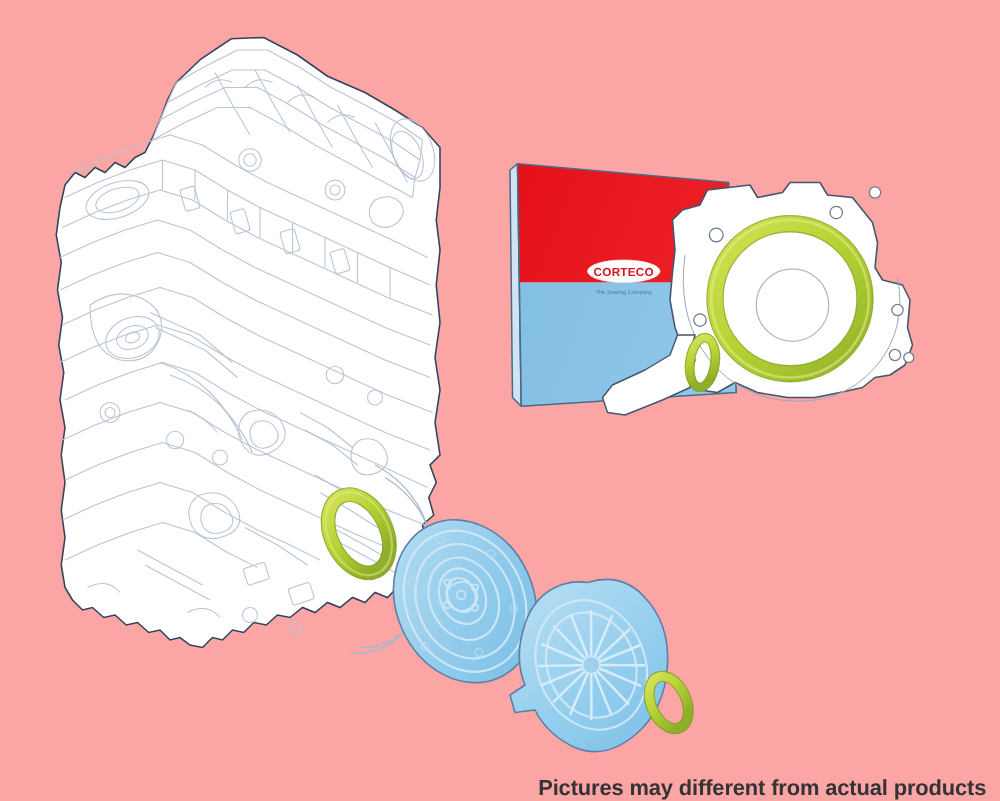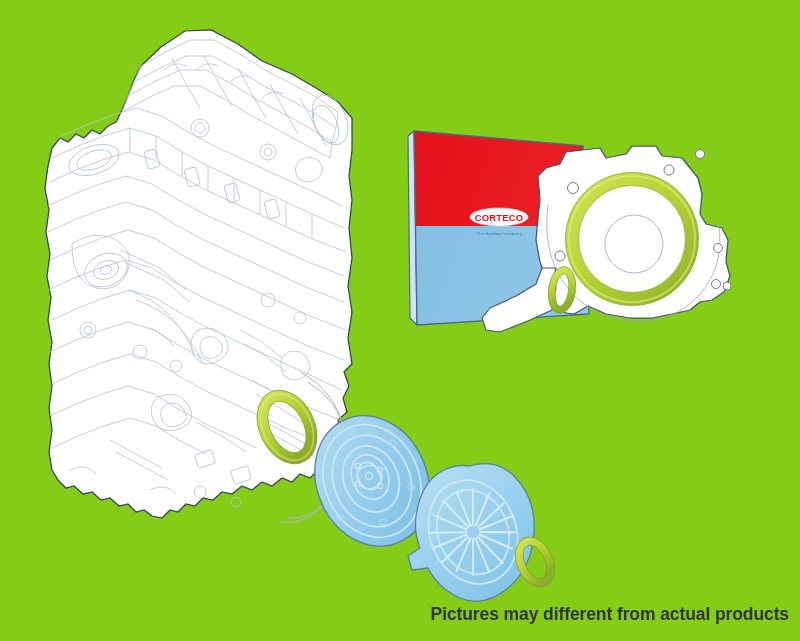--- a/index.html
+++ b/index.html
@@ -13,33 +13,33 @@
     position: relative;
     overflow: hidden;
     font-family: "Liberation Sans", sans-serif;
   }
   #stage {
     position: absolute;
     left: 0;
     top: 0;
     width: 800px;
     height: 641px;
-    background: #84cc16;
+    background: #fca5a5;
   }
   #artboard {
     position: absolute;
     left: 0;
     top: 0;
     width: 800px;
     height: 641px;
   }
   .caption {
     position: absolute;
     left: 0;
-    top: 604px;
+    top: 620px;
     width: 789px;
     text-align: right;
     font-family: "Liberation Sans", sans-serif;
     font-size: 17.5px;
     font-weight: bold;
     color: #333336;
     letter-spacing: -0.1px;
     white-space: nowrap;
   }
   .logo-text {

